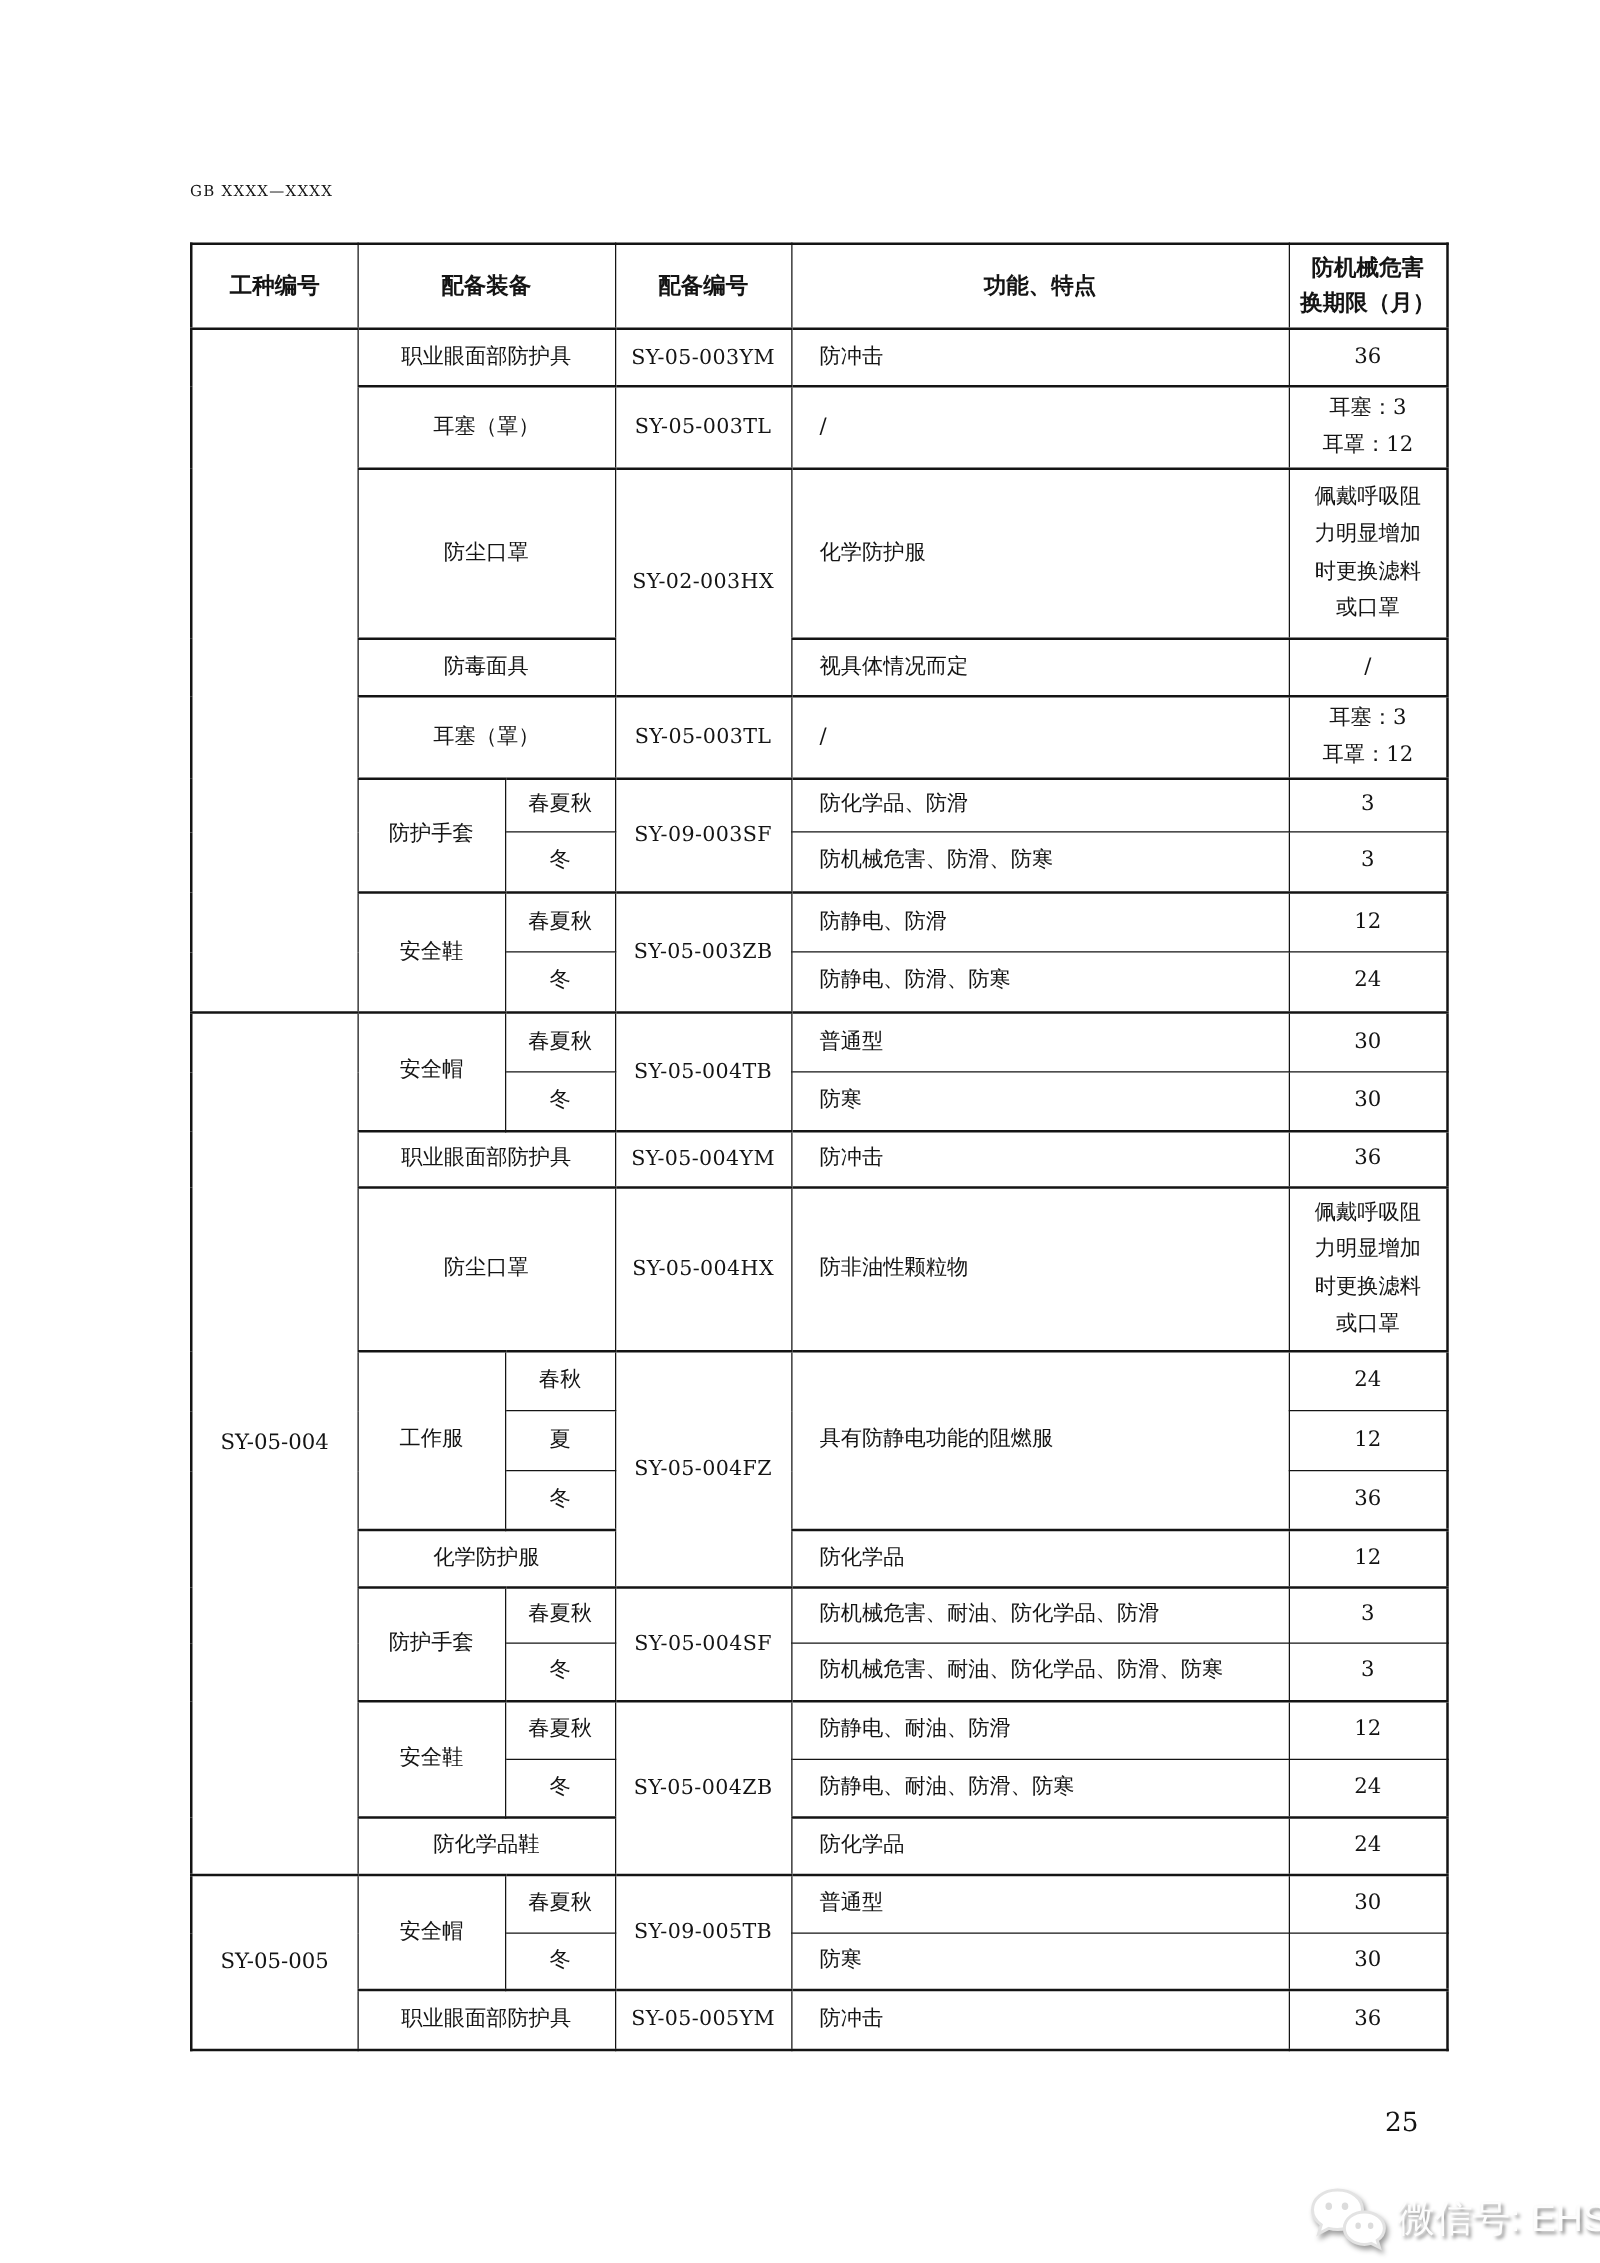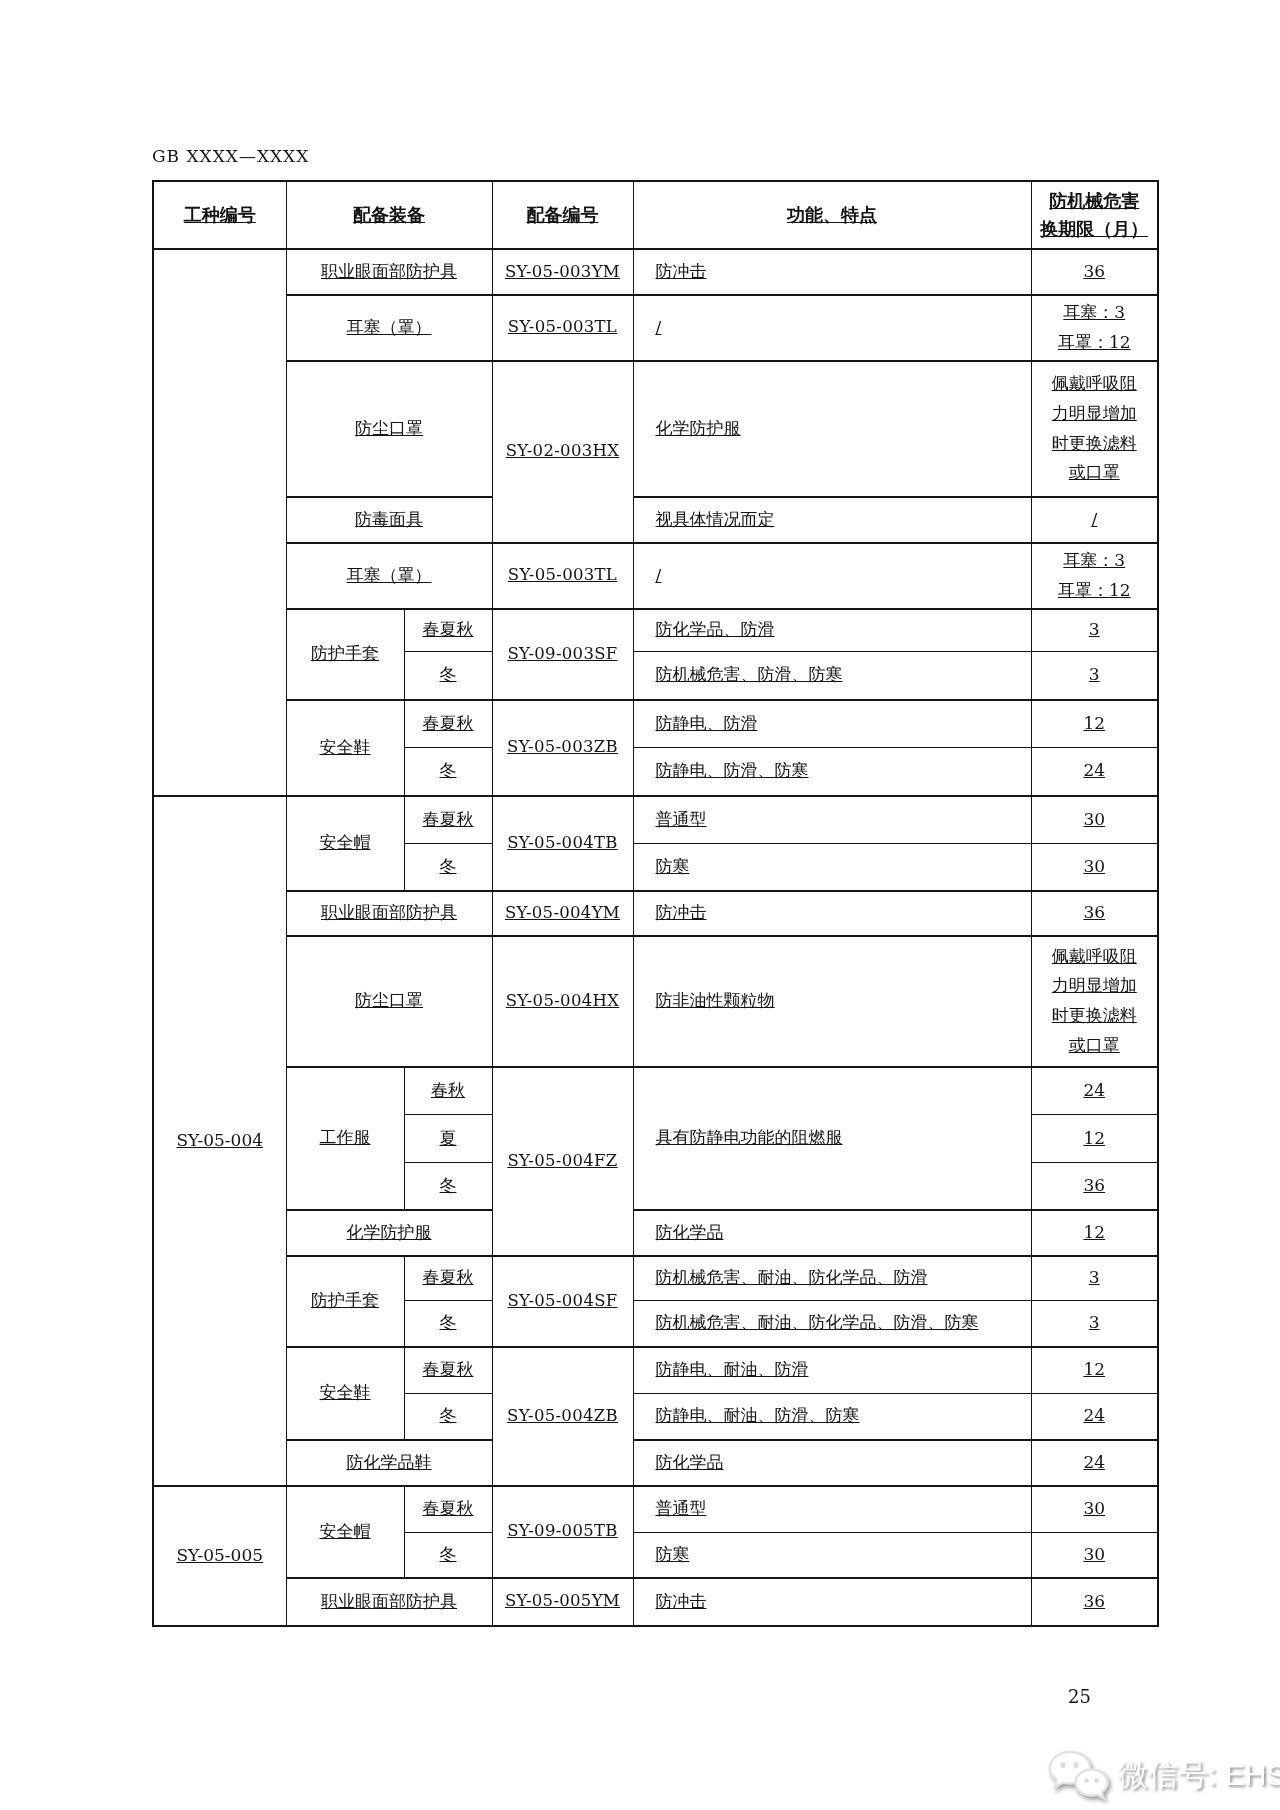--- a/index.html
+++ b/index.html
@@ -2,48 +2,47 @@
 <html><head>
 <meta charset="utf-8">
 <style>
   html,body { margin:0; padding:0; background:#ffffff; }
   .page {
     position:relative; width:1280px; height:1810px; background:#ffffff;
     font-family:"DejaVu Serif","Liberation Serif",serif; color:#141414;
     overflow:hidden;
   }
   .gb-code {
-    position:absolute; left:152px; top:146px; font-size:17px;
+    position:absolute; left:152px; top:146px; font-size:12px;
     letter-spacing:1px; white-space:pre;
   }
   table.ppe-table {
-    position:absolute; left:152px; top:180px; width:1005px;
+    position:absolute; left:152px; top:194px; width:1005px;
     border-collapse:collapse; table-layout:fixed;
     border:2px solid #141414;
-    text-decoration:underline;
   }
   .ppe-table th, .ppe-table td {
     border:1px solid #141414;
     vertical-align:middle;
     white-space:pre-line;
     padding:2px 4px;
     font-size:17px;
     text-align:center;
     line-height:1.75;
     overflow:hidden;
   }
   .ppe-table th {
     height:62px; font-weight:bold; font-size:18px; line-height:1.55;
     border-bottom:2px solid #141414;
   }
   .ppe-table td.cell-fn { text-align:left; padding-left:22px; }
   .ppe-table td.cell-code { font-size:16.5px; letter-spacing:0.3px;margin-left:44px; }
   .ppe-table tr.group-start td { border-top:2px solid #141414; }
   .page-number {
-    position:absolute; left:1068px; top:1686px; font-size:18px;
+    position:absolute; left:1108px; top:1686px; font-size:21px;
   }
   .watermark {
     position:absolute; left:1046px; top:1748px;
     display:flex; align-items:center; gap:8px;
     font-family:"Liberation Sans","DejaVu Sans",sans-serif;
   }
   .watermark .wm-text {
     font-size:30px; color:#fdfdfd;
     text-shadow:2px 2px 3px #8f8f8f;
     white-space:nowrap;

